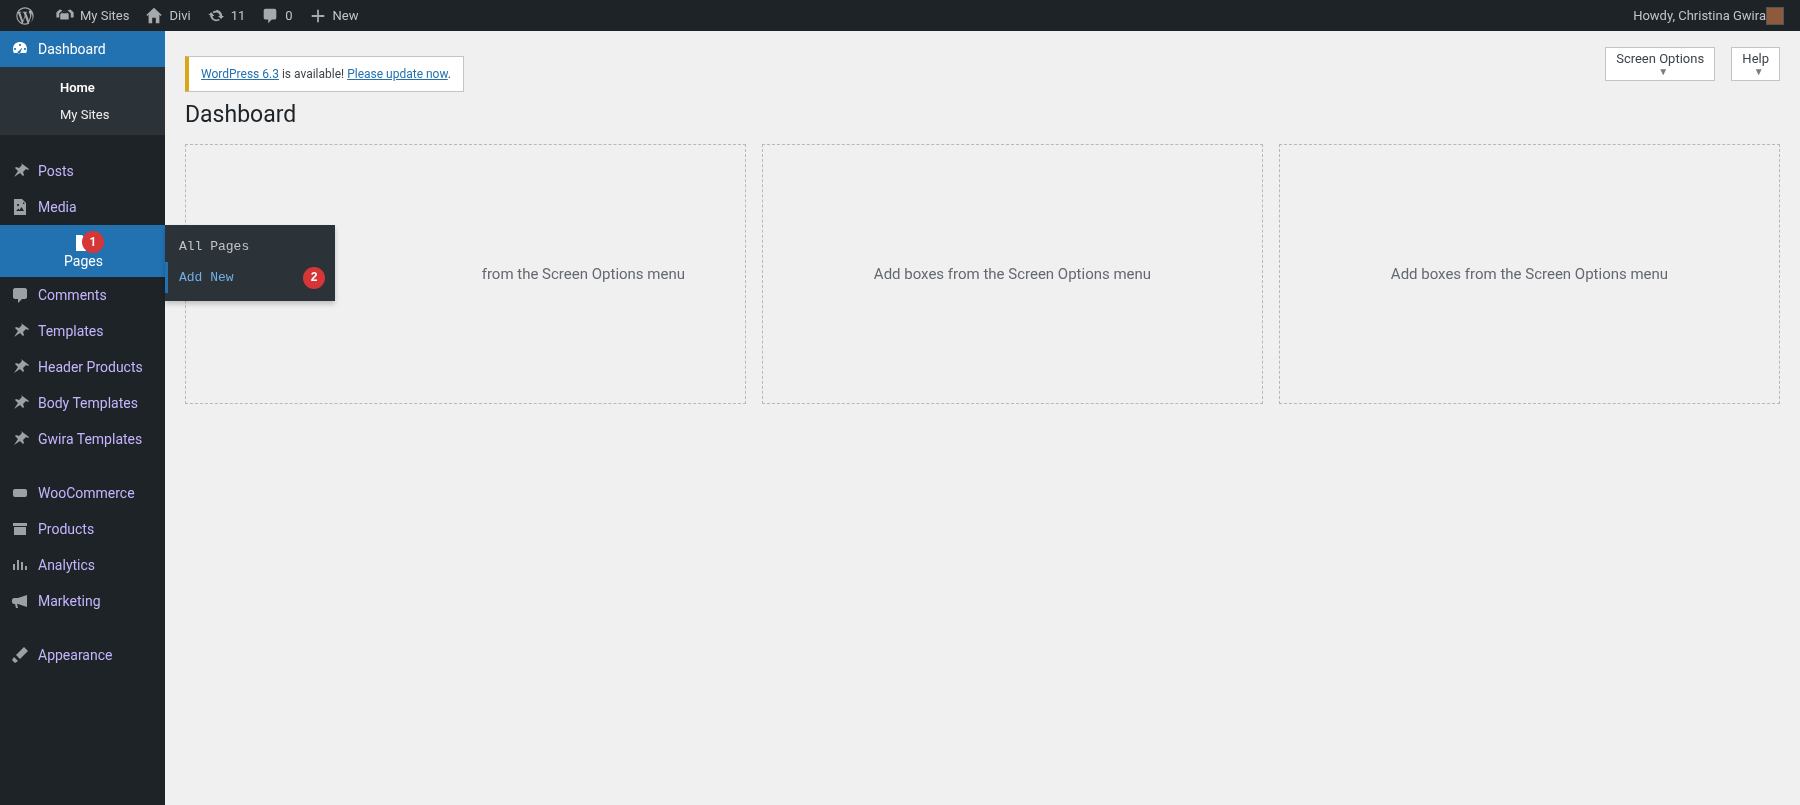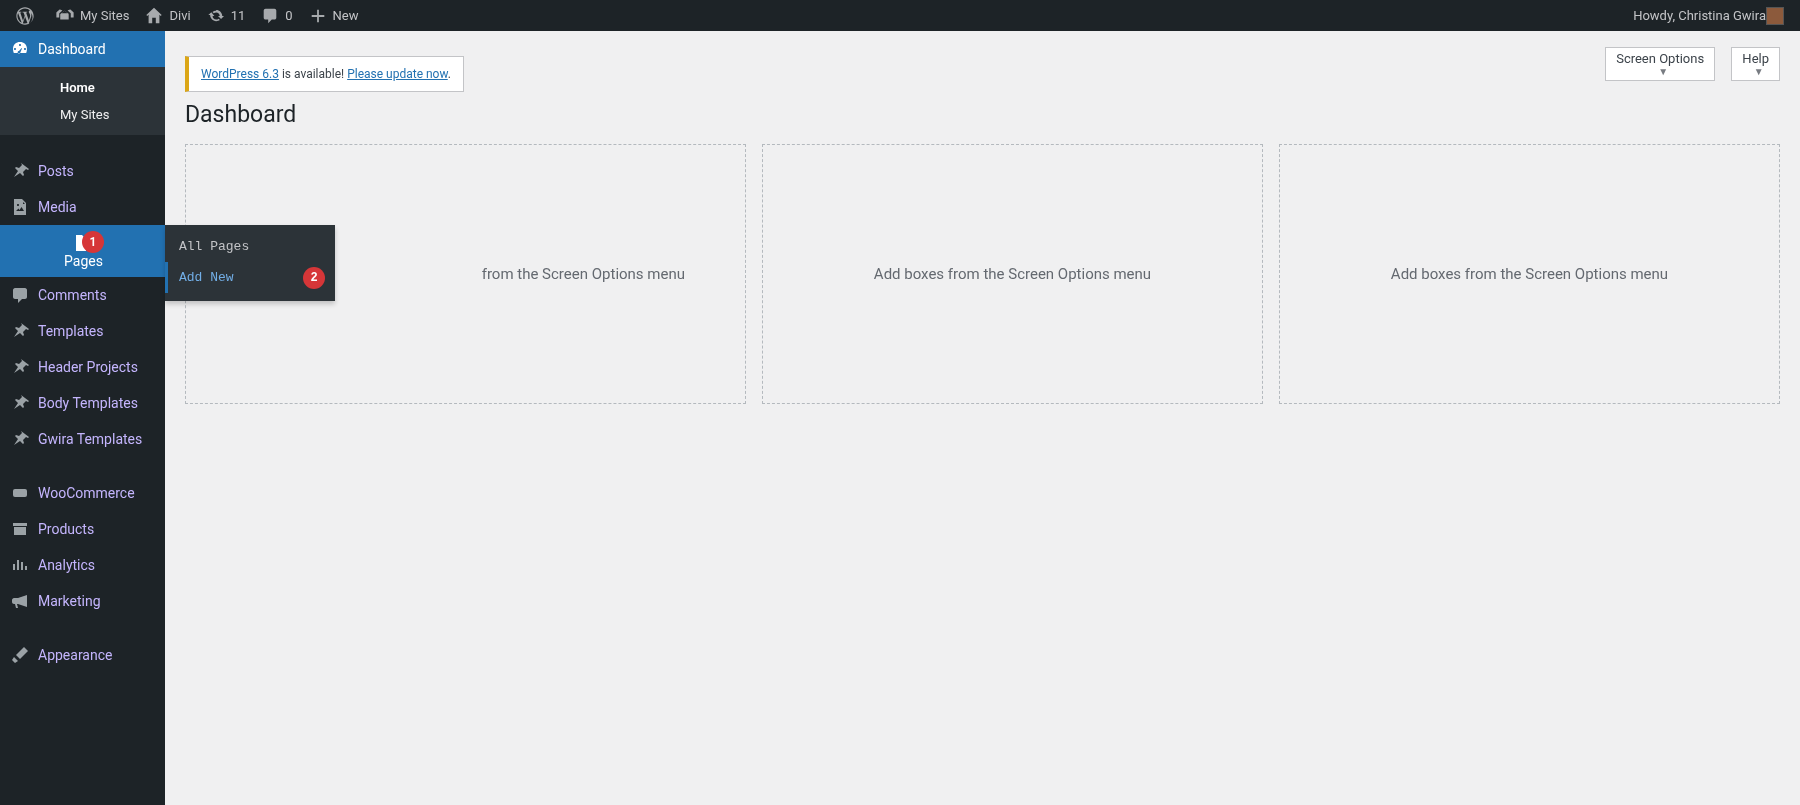--- a/index.html
+++ b/index.html
@@ -171,21 +171,21 @@
         </svg>
       </span>
     <span>Templates</span>
   </div>
   <div class="menu-item">
     <span class="mi-icon">
         <svg viewBox="0 0 20 20">
           <path d="M11 2l1 2-3 3-3-1-1 1 3 3-4 6 6-4 3 3 1-1-1-3 3-3 2 1 1-1-8-6z"></path>
         </svg>
       </span>
-    <span>Header Projects</span>
+    <span>Header Products</span>
   </div>
   <div class="menu-item">
     <span class="mi-icon">
         <svg viewBox="0 0 20 20">
           <path d="M11 2l1 2-3 3-3-1-1 1 3 3-4 6 6-4 3 3 1-1-1-3 3-3 2 1 1-1-8-6z"></path>
         </svg>
       </span>
     <span>Body Templates</span>
   </div>
   <div class="menu-item">

